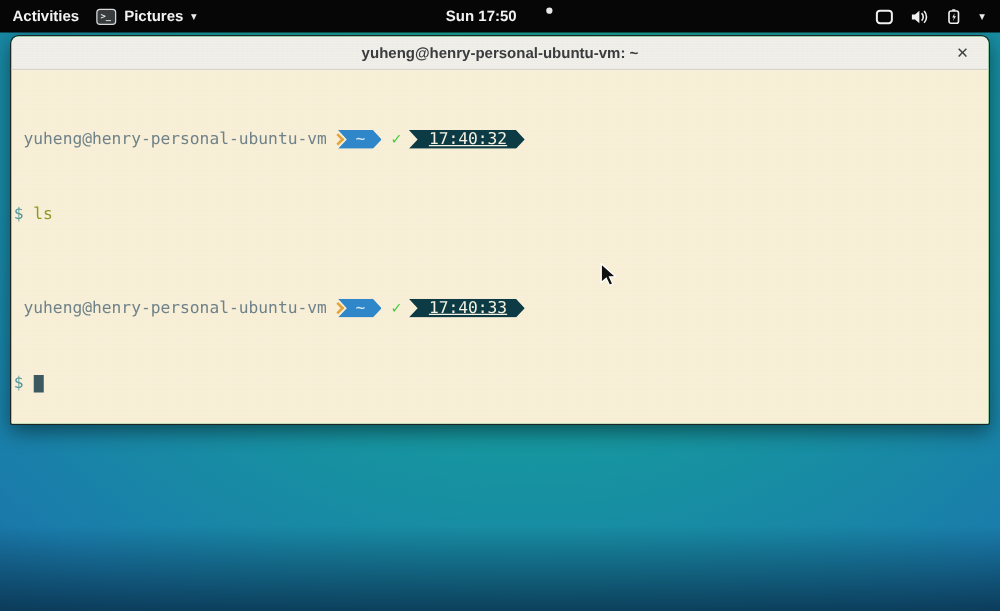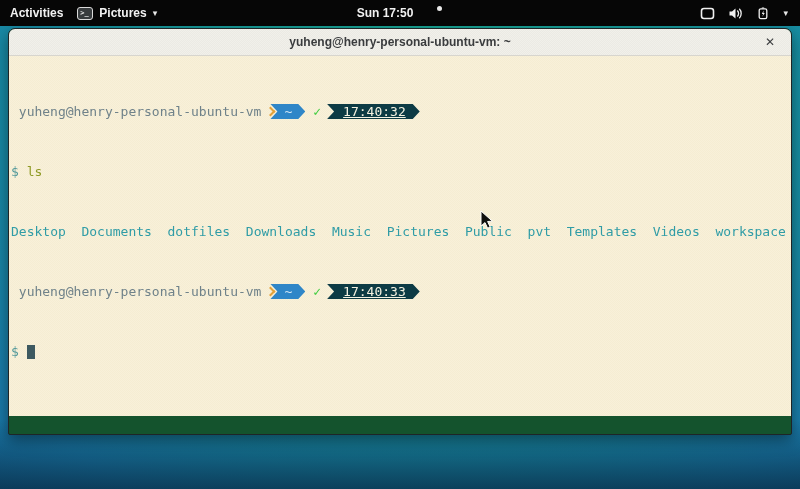--- a/index.html
+++ b/index.html
@@ -29,24 +29,24 @@
   }
   .tb-caret { font-size:9px; color:#e8e8e8; }
   .tb-center { position:absolute; left:0; right:1px; display:flex; justify-content:center; align-items:flex-start; gap:24px; pointer-events:none; }
   .tb-clock { pointer-events:auto; }
   .notif-dot { width:5px; height:5px; border-radius:50%; background:#e8e8e8; display:inline-block; }
   .tb-right { margin-left:auto; display:flex; align-items:center; gap:13px; padding-right:12px; z-index:2; }
   .tb-right svg { display:block; }
 
   
   .window {
-    position:absolute; left:8px; top:28px; width:784px; height:407px;
+    position:absolute; left:8px; top:28px; width:784px; height:312px;
     border:1px solid #1e2527; border-radius:7px 7px 2px 2px;
     box-shadow:0 5px 16px rgba(0,0,0,0.45);
-    overflow:hidden; z-index:10; background:#14532d;
+    overflow:hidden; z-index:10; background:#22c55e;
   }
   .titlebar {
     height:27px; background:#f1f0ea;
     background-image:conic-gradient(rgba(0,0,0,0.025) 25%, transparent 25% 50%, rgba(0,0,0,0.025) 50% 75%, transparent 75%);
     background-size:2px 2px;
     border-bottom:1px solid #d7d5ce;
     display:flex; align-items:center; justify-content:center; position:relative;
   }
   .title-text { font-size:12px; font-weight:700; color:#3a3c3e; }
   .close-btn {
@@ -147,21 +147,20 @@
       <span class="pl-chevron"></span>
       <span class="pl-blue">~</span>
       <span class="pl-check">✓</span>
       <span class="pl-dark">17:40:32</span>
     </div>
 
     <div class="term-line">
       <span class="dollar">$</span><span> </span><span class="cmd">ls</span>
     </div>
 
-    <div class="term-line dir-line">Desktop  Documents  dotfiles  Downloads  Music  Pictures  Public  pvt  Templates  Videos  workspace</div>
 
     <div class="term-line">
       <span class="prompt-user">yuheng@henry-personal-ubuntu-vm</span>
       <span class="pl-chevron"></span>
       <span class="pl-blue">~</span>
       <span class="pl-check">✓</span>
       <span class="pl-dark">17:40:33</span>
     </div>
 
     <div class="term-line">

